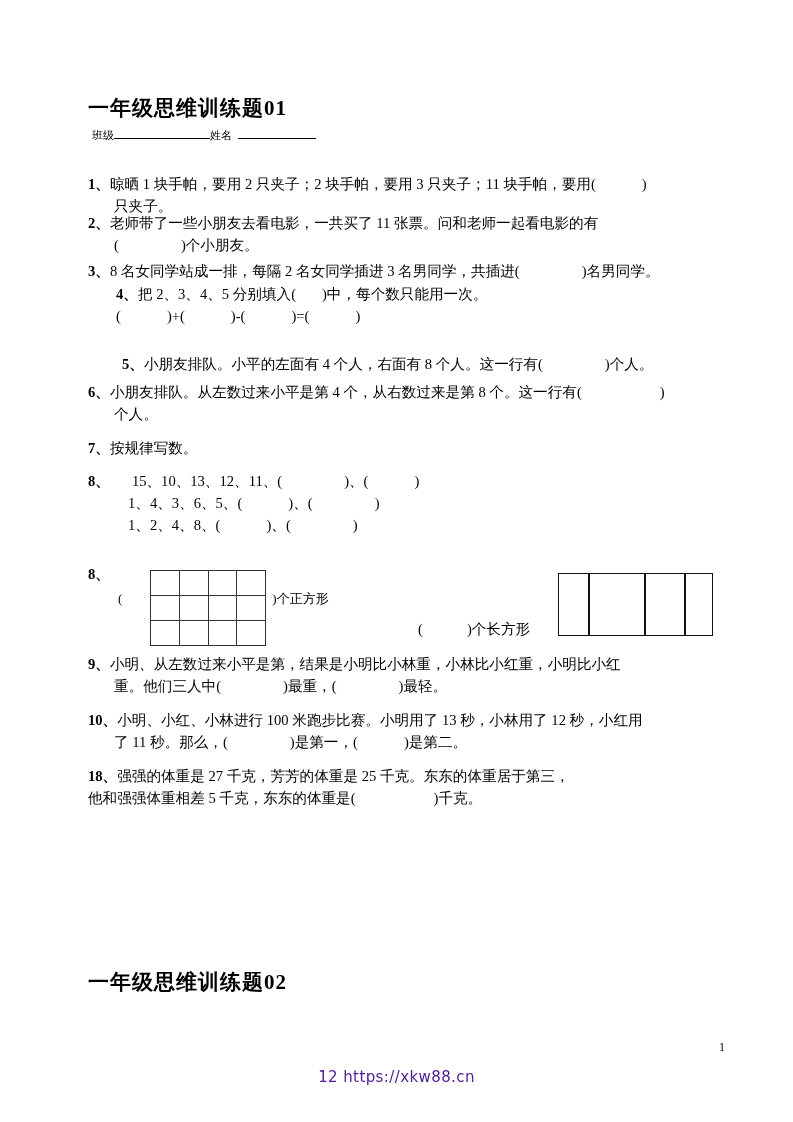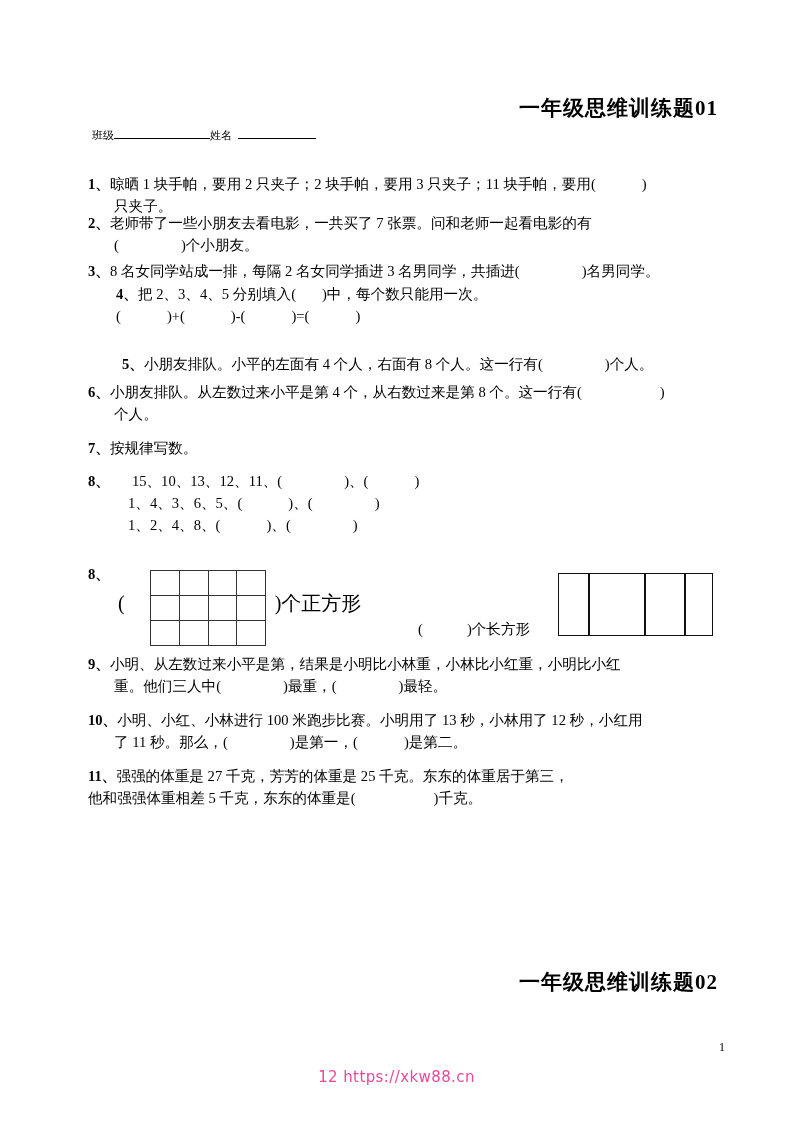--- a/index.html
+++ b/index.html
@@ -14,21 +14,21 @@
   .page {
     position: relative;
     width: 793px;
     height: 1122px;
     background: #ffffff;
     overflow: hidden;
   }
 
   
   .doc-title {
-    text-align: right;
+    text-align: left;
     font-weight: bold;
     font-size: 21px;
     letter-spacing: 1px;
     margin: 0;
     padding: 0;
   }
   .title-01 { position: absolute; left: 88px; top: 94px; width: 630px; }
   .title-02 { position: absolute; left: 88px; top: 968px; width: 630px; }
 
   
@@ -93,21 +93,21 @@
     width: 155px;
     height: 63px;
     border: 1.6px solid #111;
   }
   .rect-fig .vline { background: #111; width: 1.6px; }
 
   .label-square {
     position: absolute;
     left: 118px;
     top: 590px;
-    font-size: 20px;
+    font-size: 13px;
     white-space: nowrap;
   }
   .label-square .open { margin-right: 0; }
   .label-square .gap { display: inline-block; width: 150px; }
 
   .label-rect {
     position: absolute;
     left: 418px;
     top: 620px;
     font-size: 14.6px;
@@ -131,42 +131,42 @@
     font-size: 12px;
   }
   .watermark {
     position: absolute;
     left: 0;
     top: 1068px;
     width: 793px;
     text-align: center;
     font-family: "DejaVu Sans", "Liberation Sans", sans-serif;
     font-size: 15px;
-    color: #ec4899;
+    color: #4c1d95;
     letter-spacing: 0.4px;
   }
 </style>
 </head>
 <body>
 
 <div class="page">
 
   <div class="doc-title title-01">一年级思维训练题01</div>
 
   <div class="idline">
     <span>班级</span><span class="rule rule-class"></span><span>姓名</span><span class="rule rule-name"></span>
   </div>
 
   <div class="q" style="top:158px;margin-top:16px;">
     <span class="qnum">1、</span><span>晾晒 1 块手帕，要用 2 只夹子；2 块手帕，要用 3 只夹子；11 块手帕，要用(</span><span class="blank-md"></span><span>)</span>
     <span class="indent">只夹子。</span>
   </div>
 
   <div class="q" style="top:213px;">
-    <span class="qnum">2、</span><span>老师带了一些小朋友去看电影，一共买了 7 张票。问和老师一起看电影的有</span>
+    <span class="qnum">2、</span><span>老师带了一些小朋友去看电影，一共买了 11 张票。问和老师一起看电影的有</span>
     <span class="indent"><span>(</span><span class="blank-lg"></span><span>)个小朋友。</span></span>
   </div>
 
   <div class="q" style="top:261px;">
     <span class="qnum">3、</span><span>8 名女同学站成一排，每隔 2 名女同学插进 3 名男同学，共插进(</span><span class="blank-lg"></span><span>)名男同学。</span>
   </div>
 
   <div class="q" style="top:284px;margin-left:28px;">
     <span class="qnum">4、</span><span>把 2、3、4、5 分别填入(</span><span class="blank-sm"></span><span>)中，每个数只能用一次。</span>
     <span class="indent" style="padding-left:0;"><span>(</span><span class="blank-md"></span><span>)+(</span><span class="blank-md"></span><span>)-(</span><span class="blank-md"></span><span>)=(</span><span class="blank-md"></span><span>)</span></span>
@@ -219,21 +219,21 @@
     <span class="qnum">9、</span><span>小明、从左数过来小平是第，结果是小明比小林重，小林比小红重，小明比小红</span>
     <span class="indent"><span>重。他们三人中(</span><span class="blank-lg"></span><span>)最重，(</span><span class="blank-lg"></span><span>)最轻。</span></span>
   </div>
 
   <div class="q" style="top:710px;">
     <span class="qnum">10、</span><span>小明、小红、小林进行 100 米跑步比赛。小明用了 13 秒，小林用了 12 秒，小红用</span>
     <span class="indent"><span>了 11 秒。那么，(</span><span class="blank-lg"></span><span>)是第一，(</span><span class="blank-md"></span><span>)是第二。</span></span>
   </div>
 
   <div class="q" style="top:766px;">
-    <span class="qnum">11、</span><span>强强的体重是 27 千克，芳芳的体重是 25 千克。东东的体重居于第三，</span>
+    <span class="qnum">18、</span><span>强强的体重是 27 千克，芳芳的体重是 25 千克。东东的体重居于第三，</span>
     <span class="indent" style="padding-left:0;"><span>他和强强体重相差 5 千克，东东的体重是(</span><span class="blank-xl"></span><span>)千克。</span></span>
   </div>
 
   <div class="doc-title title-02">一年级思维训练题02</div>
 
   <div class="page-number">1</div>
   <div class="watermark">12 https://xkw88.cn</div>
 
 </div>
 

